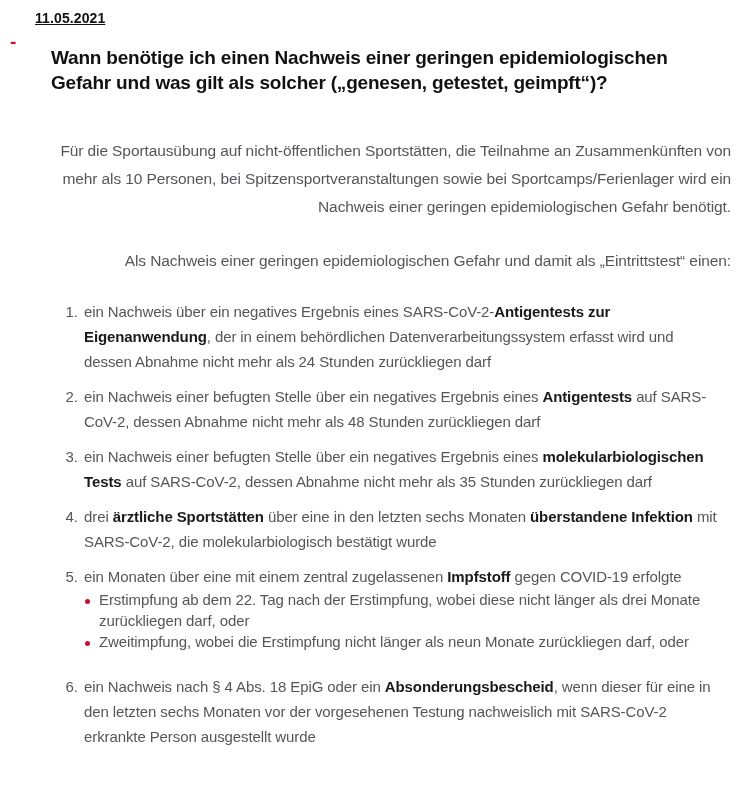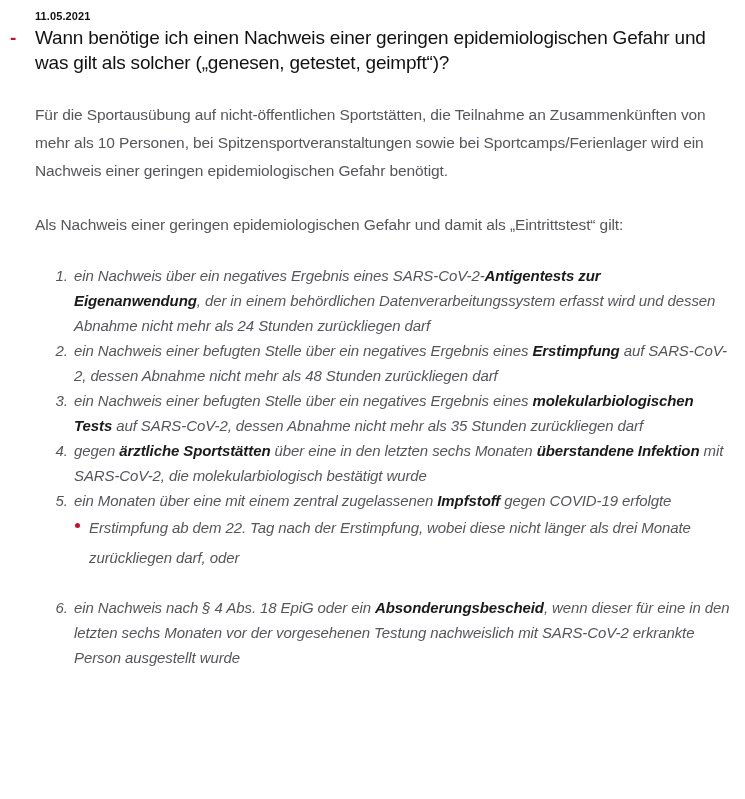--- a/index.html
+++ b/index.html
@@ -14,61 +14,62 @@
   body{
     width:745px;height:799px;overflow:hidden;
     background:var(--background);
     font-family:"Liberation Sans","DejaVu Sans",sans-serif;
     -webkit-font-smoothing:antialiased;
   }
   .page{width:745px;height:799px;position:relative;}
 
   .date{
     margin:10px 8px 0 35px;
-    font-size:11px;font-weight:bold;color:var(--heading_text);
+    font-size:14px;font-weight:bold;color:var(--heading_text);
     letter-spacing:0.1px;
+    text-decoration:underline;
   }
   .accordion-header{
     display:flex;align-items:flex-start;
     margin-top:3px;padding:0 10px 0 10px;
     cursor:pointer;
   }
   .accordion-header .dash{
     color:var(--accent_red);
     font-weight:bold;font-size:19px;line-height:25px;
     width:25px;flex:0 0 25px;
   }
   .accordion-header h1{
-    margin:0;font-size:19px;line-height:25px;font-weight:normal;
+    margin:16px;font-size:19px;line-height:25px;font-weight:bold;
     color:var(--heading_text);letter-spacing:-0.2px;
   }
 
   .content{padding:0 14px 0 35px;color:var(--body_text);}
   .content p{
     margin:26px 0 0 0;
-    font-size:15.5px;line-height:28px;letter-spacing:-0.1px;
+    font-size:15.5px;line-height:28px;letter-spacing:-0.1px;text-align:right;
   }
   ol.proof-list{
     margin:24px 0 0 0;
     padding:0 0 0 37px;
     font-size:15px;line-height:25px;letter-spacing:-0.1px;
     color:var(--body_text);
   }
-  ol.proof-list > li{margin:0;padding:0 0 0 2px;font-style:italic;}
+  ol.proof-list > li{margin:10px;padding:0 0 0 2px;}
   ol.proof-list > li.gap-before{margin-top:22px;}
   ol.proof-list .em{font-weight:bold;color:var(--bold_text);}
 
   ul.sublist{
     list-style:none;
     margin:0;padding:0 0 0 0;
   }
   ul.sublist > li{
     position:relative;
     padding-left:15px;
-    line-height:30px;
+    line-height:21px;
   }
   ul.sublist > li::before{
     content:"";
     position:absolute;left:1px;top:10px;
     width:5px;height:5px;border-radius:50%;
     background:var(--accent_red);
   }
 </style>
 </head>
 <body>
@@ -77,26 +78,27 @@
 
   <div class="date">11.05.2021</div>
 
   <div class="accordion-header">
     <span class="dash">-</span>
     <h1>Wann benötige ich einen Nachweis einer geringen epidemiologischen Gefahr und was gilt als solcher („genesen, getestet, geimpft“)?</h1>
   </div>
 
   <div class="content">
     <p>Für die Sportausübung auf nicht-öffentlichen Sportstätten, die Teilnahme an Zusammenkünften von mehr als 10 Personen, bei Spitzensportveranstaltungen sowie bei Sportcamps/Ferienlager wird ein Nachweis einer geringen epidemiologischen Gefahr benötigt.</p>
-    <p>Als Nachweis einer geringen epidemiologischen Gefahr und damit als „Eintrittstest“ gilt:</p>
+    <p>Als Nachweis einer geringen epidemiologischen Gefahr und damit als „Eintrittstest“ einen:</p>
     <ol class="proof-list" id="proof-list">
         <li><span>ein Nachweis über ein negatives Ergebnis eines SARS-CoV-2-</span><span class="em">Antigentests zur Eigenanwendung</span><span>, der in einem behördlichen Datenverarbeitungssystem erfasst wird und dessen Abnahme nicht mehr als 24 Stunden zurückliegen darf</span></li>
-        <li><span>ein Nachweis einer befugten Stelle über ein negatives Ergebnis eines </span><span class="em">Erstimpfung</span><span> auf SARS-CoV-2, dessen Abnahme nicht mehr als 48 Stunden zurückliegen darf</span></li>
+        <li><span>ein Nachweis einer befugten Stelle über ein negatives Ergebnis eines </span><span class="em">Antigentests</span><span> auf SARS-CoV-2, dessen Abnahme nicht mehr als 48 Stunden zurückliegen darf</span></li>
         <li><span>ein Nachweis einer befugten Stelle über ein negatives Ergebnis eines </span><span class="em">molekularbiologischen Tests</span><span> auf SARS-CoV-2, dessen Abnahme nicht mehr als 35 Stunden zurückliegen darf</span></li>
-        <li><span>gegen </span><span class="em">ärztliche Sportstätten</span><span> über eine in den letzten sechs Monaten </span><span class="em">überstandene Infektion</span><span> mit SARS-CoV-2, die molekularbiologisch bestätigt wurde</span></li>
+        <li><span>drei </span><span class="em">ärztliche Sportstätten</span><span> über eine in den letzten sechs Monaten </span><span class="em">überstandene Infektion</span><span> mit SARS-CoV-2, die molekularbiologisch bestätigt wurde</span></li>
         <li><span>ein Monaten über eine mit einem zentral zugelassenen </span><span class="em">Impfstoff</span><span> gegen COVID-19 erfolgte</span><ul class="sublist">
             <li>Erstimpfung ab dem 22. Tag nach der Erstimpfung, wobei diese nicht länger als drei Monate zurückliegen darf, oder</li>
+            <li>Zweitimpfung, wobei die Erstimpfung nicht länger als neun Monate zurückliegen darf, oder</li>
           </ul></li>
         <li class="gap-before"><span>ein Nachweis nach § 4 Abs. 18 EpiG oder ein </span><span class="em">Absonderungsbescheid</span><span>, wenn dieser für eine in den letzten sechs Monaten vor der vorgesehenen Testung nachweislich mit SARS-CoV-2 erkrankte Person ausgestellt wurde</span></li>
       </ol>
   </div>
 
 </div>
 
 </body></html>

